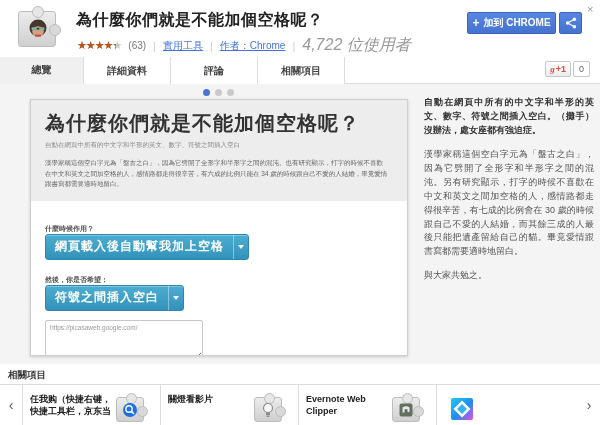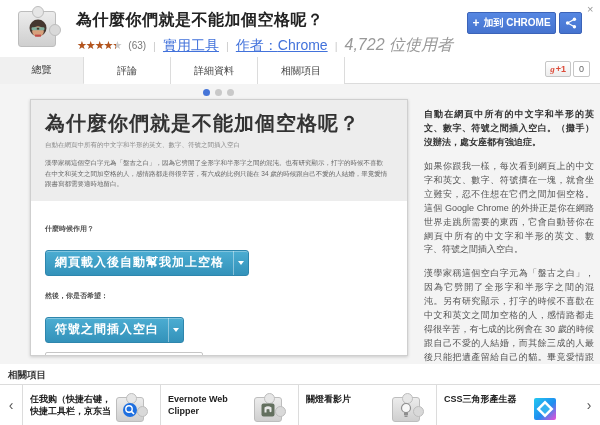--- a/index.html
+++ b/index.html
@@ -14,34 +14,34 @@
                  background:#e6e6e6; border:1px solid #bdbdbd; border-radius:50%; }
   .puz::after  { content:""; position:absolute; top:50%; right:-6px; margin-top:-5px; width:10px; height:10px;
                  background:#d9d9d9; border:1px solid #bdbdbd; border-radius:50%; }
   .puz-main { width:38px; height:36px; margin:2px 0 0 1px; }
   .puz-main svg { position:absolute; left:9px; top:7px; }
   .title { position:absolute; left:76px; top:10px; font-size:16px; font-weight:bold; color:#222; letter-spacing:.5px; white-space:nowrap; }
   .meta { position:absolute; left:77px; top:35px; font-size:10px; color:#777; display:flex; align-items:center; gap:7px; white-space:nowrap; }
   .stars { position:relative; display:inline-block; font-size:11px; color:#c9c9c9; line-height:1; letter-spacing:-1px; }
   .stars-fg { position:absolute; left:0; top:0; width:88%; overflow:hidden; white-space:nowrap; color:#b5541c; }
   .sep { color:#ccc; font-size:11px; }
-  .lnk { color:#4272db; text-decoration:underline; font-size:14px; cursor:pointer; }
+  .lnk { color:#4272db; text-decoration:underline; font-size:10px; cursor:pointer; }
   .users { font-style:italic; color:#999; font-size:16px; }
   .addbtn { position:absolute; left:467px; top:12px; width:89px; height:22px; border:1px solid #3b63b8; border-radius:2px;
             background:linear-gradient(#5687e2,#4573cf); color:#fff; font-size:10px; font-weight:bold;
             display:flex; align-items:center; justify-content:center; gap:4px; cursor:pointer; }
   .addbtn .plus { font-size:12px; font-weight:bold; }
   .sharebtn { position:absolute; left:559px; top:12px; width:23px; height:22px; border:1px solid #3b63b8; border-radius:2px;
               background:linear-gradient(#5687e2,#4573cf); display:flex; align-items:center; justify-content:center; cursor:pointer; }
   .closex { position:absolute; left:587px; top:3px; font-size:11px; color:#999; cursor:pointer; }
 
   
   .tabstrip { position:absolute; left:0; top:57px; width:600px; height:27px; background:#fff; border-bottom:1px solid #dcdcdc; display:flex; }
   .tab { width:87px; height:27px; border-right:1px solid #dcdcdc; display:flex; align-items:center; justify-content:center;
-         font-size:10px; font-weight:normal; color:#444; cursor:pointer; background:#fff; }
+         font-size:10px; font-weight:bold; color:#444; cursor:pointer; background:#fff; }
   .tab:first-child { width:84px; border-left:none; }
   .tab.active { background:#f0f0f0; border-bottom:1px solid #f0f0f0; margin-bottom:-1px; }
   .plusone { position:absolute; right:10px; top:61px; display:flex; align-items:center; cursor:pointer; }
   .pbtn { height:16px; border:1px solid #c6c6c6; border-radius:2px; background:linear-gradient(#fff,#ededed);
           display:flex; align-items:center; padding:0 4px; font-size:9px; font-weight:bold; color:#dd4b39; }
   .pbtn .g { font-family:"Liberation Serif",serif; font-style:italic; margin-right:1px; }
   .pcount { height:16px; border:1px solid #c6c6c6; border-radius:2px; background:#fff; margin-left:2px;
             display:flex; align-items:center; padding:0 5px; font-size:9px; color:#666; }
 
   
@@ -53,30 +53,30 @@
   
   .card { position:absolute; left:30px; top:15px; width:378px; height:257px; background:#fff;
           border:1px solid #cfcfcf; box-shadow:0 1px 3px rgba(0,0,0,.18); overflow:hidden; cursor:pointer; }
   .hero { background:#ededed; padding:10px 14px 11px 14px; }
   .hero h1 { font-size:20px; font-weight:bold; color:#333; letter-spacing:1px; white-space:nowrap; }
   .hero .sub { font-size:6.5px; color:#888; margin-top:4px; }
   .hero .para { font-size:6.5px; color:#666; margin-top:8px; line-height:1.65; width:344px; }
   .form { padding:0 14px; }
   .flabel { font-size:7px; font-weight:bold; color:#555; }
   .l1 { margin-top:23px; } .l2 { margin-top:15px; }
-  .tealbtn { display:inline-flex; align-items:stretch; margin-top:16px; border:1px solid #2e86ad; border-radius:3px;
+  .tealbtn { display:inline-flex; align-items:stretch; margin-top:0; border:1px solid #2e86ad; border-radius:3px;
              background:linear-gradient(#4cadd2,#3392ba); box-shadow:inset 0 1px 0 rgba(255,255,255,.3); cursor:pointer; }
   .tealbtn .txt { padding:3px 9px 4px 9px; font-size:12px; font-weight:bold; color:#fff; letter-spacing:1px; white-space:nowrap; }
   .tealbtn .caret { width:15px; border-left:1px solid rgba(255,255,255,.4); display:flex; align-items:center; justify-content:center; }
   .caret i { width:0; height:0; border-left:3px solid transparent; border-right:3px solid transparent; border-top:4px solid #fff; }
   .urlbox { display:block; margin-top:9px; width:158px; height:42px; border:1px solid #c6c6c6; border-radius:2px;
             font-family:"Liberation Sans",sans-serif; font-size:6.5px; color:#999; padding:3px 4px; resize:both; outline:none; }
 
   
-  .sidebar { position:absolute; left:424px; top:12px; width:170px;margin-top:12px; }
+  .sidebar { position:absolute; left:424px; top:12px; width:170px; }
   .sidebar p { font-size:9px; line-height:1.55; color:#555; margin-bottom:10px; text-align:justify; }
   .sidebar p.bold { font-weight:bold; color:#333; }
 
   
   .related { position:absolute; left:0; top:364px; width:600px; height:61px; background:#fff; }
   .rhead { position:absolute; left:8px; top:5px; font-size:9.5px; font-weight:bold; color:#333; }
   .rrow { position:absolute; left:0; top:20px; width:600px; height:41px; border-top:1px solid #dcdcdc; display:flex; }
   .rarrow { width:22px; display:flex; align-items:center; justify-content:center; font-size:14px; color:#555; cursor:pointer; }
   .ritem { width:138px; border-left:1px solid #dcdcdc; display:flex; align-items:flex-start; padding:5px 4px 0 7px; cursor:pointer; background:#fff; }
   .ritem:last-of-type { border-right:1px solid #dcdcdc; }
@@ -128,22 +128,22 @@
         <circle cx="11" cy="2.7" r="2" fill="#fff"></circle>
         <circle cx="11" cy="11.3" r="2" fill="#fff"></circle>
       <path d="M3 7 L11 2.7 M3 7 L11 11.3" stroke="#fff" stroke-width="1.2"></path>
     </svg>
   </div>
   <div class="closex">×</div>
 </div>
 
 <div class="tabstrip">
   <div class="tab active">總覽</div>
+  <div class="tab">詳細資料</div>
   <div class="tab">評論</div>
-  <div class="tab">詳細資料</div>
   <div class="tab">相關項目</div>
 </div>
 <div class="plusone">
   <span class="pbtn">
       <span class="g">g</span>
       <span>+1</span>
     </span>
   <span class="pcount">0</span>
 </div>
 
@@ -174,21 +174,20 @@
         <span class="caret">
             <i></i>
           </span>
       </div>
       <textarea class="urlbox" spellcheck="false" style="">https://picasaweb.google.com/</textarea>
     </div>
   </div>
 
   <div class="sidebar">
     <p class="bold">自動在網頁中所有的中文字和半形的英文、數字、符號之間插入空白。（攤手）沒辦法，處女座都有強迫症。</p>
-    <p>如果你跟我一樣，每次看到網頁上的中文字和英文、數字、符號擠在一塊，就會坐立難安，忍不住想在它們之間加個空格。這個 Google Chrome 的外掛正是你在網路世界走跳所需要的東西，它會自動替你在網頁中所有的中文字和半形的英文、數字、符號之間插入空白。</p>
     <p>漢學家稱這個空白字元為「盤古之白」，因為它劈開了全形字和半形字之間的混沌。另有研究顯示，打字的時候不喜歡在中文和英文之間加空格的人，感情路都走得很辛苦，有七成的比例會在 30 歲的時候跟自己不愛的人結婚，而其餘三成的人最後只能把遺產留給自己的貓。畢竟愛情跟書寫都需要適時地留白。</p>
     <p>與大家共勉之。</p>
   </div>
 </div>
 
 <div class="related">
   <div class="rhead">相關項目</div>
   <div class="rrow">
     <div class="rarrow">‹</div>
 
@@ -199,46 +198,45 @@
           <svg class="glyph" width="16" height="16" viewBox="0 0 16 16">
             <circle cx="8" cy="8" r="7" fill="#1e6fe0"></circle>
             <circle cx="7" cy="7" r="3.2" fill="none" stroke="#fff" stroke-width="1.4"></circle>
             <path d="M9.4 9.4 L12 12" stroke="#fff" stroke-width="1.6"></path>
           </svg>
         </div>
       </div>
     </div>
 
     <div class="ritem">
-      <div class="rtitle">Evernote Web Clipper</div>
-      <div class="ricon">
-        <div class="puz puz-s">
-          <svg class="glyph" width="15" height="15" viewBox="0 0 15 15">
-            <rect x="1" y="1" width="13" height="13" rx="2" fill="#63705f"></rect>
-            <path d="M4 5 q3.5 -2.5 7 0 l0 4 q-1 1.5 -2 0 l0 -2 q-1.5 -1 -3 0 l0 3 l-2 0 z" fill="#e8e8e8"></path>
-          </svg>
-        </div>
-      </div>
-    </div>
-
-    <div class="ritem">
       <div class="rtitle">關燈看影片</div>
       <div class="ricon">
         <div class="puz puz-s">
           <svg class="glyph" width="14" height="16" viewBox="0 0 14 16">
             <circle cx="7" cy="6" r="4.5" fill="#f7f7f7" stroke="#8e8e8e" stroke-width="1.2"></circle>
             <rect x="5" y="10.2" width="4" height="3" fill="#8e8e8e"></rect>
             <rect x="5.5" y="13.6" width="3" height="1.4" fill="#8e8e8e"></rect>
           </svg>
         </div>
       </div>
     </div>
 
     <div class="ritem">
-      <div class="rtitle">CSS三角形產生器</div>
+      <div class="rtitle">Evernote Web Clipper</div>
+      <div class="ricon">
+        <div class="puz puz-s">
+          <svg class="glyph" width="15" height="15" viewBox="0 0 15 15">
+            <rect x="1" y="1" width="13" height="13" rx="2" fill="#63705f"></rect>
+            <path d="M4 5 q3.5 -2.5 7 0 l0 4 q-1 1.5 -2 0 l0 -2 q-1.5 -1 -3 0 l0 3 l-2 0 z" fill="#e8e8e8"></path>
+          </svg>
+        </div>
+      </div>
+    </div>
+
+    <div class="ritem">
       <div class="ricon">
         <svg class="cssgen" width="26" height="26" viewBox="0 0 26 26">
           <defs>
             <linearGradient id="cg" x1="0" y1="0" x2="1" y2="1">
               <stop offset="0" stop-color="#24c8f0"></stop>
                 <stop offset="0.55" stop-color="#1f8df0"></stop>
                 <stop offset="1" stop-color="#f04bd8"></stop>
             </linearGradient>
           </defs>
           <rect x="2" y="2" width="22" height="22" rx="2" fill="url(#cg)"></rect>

